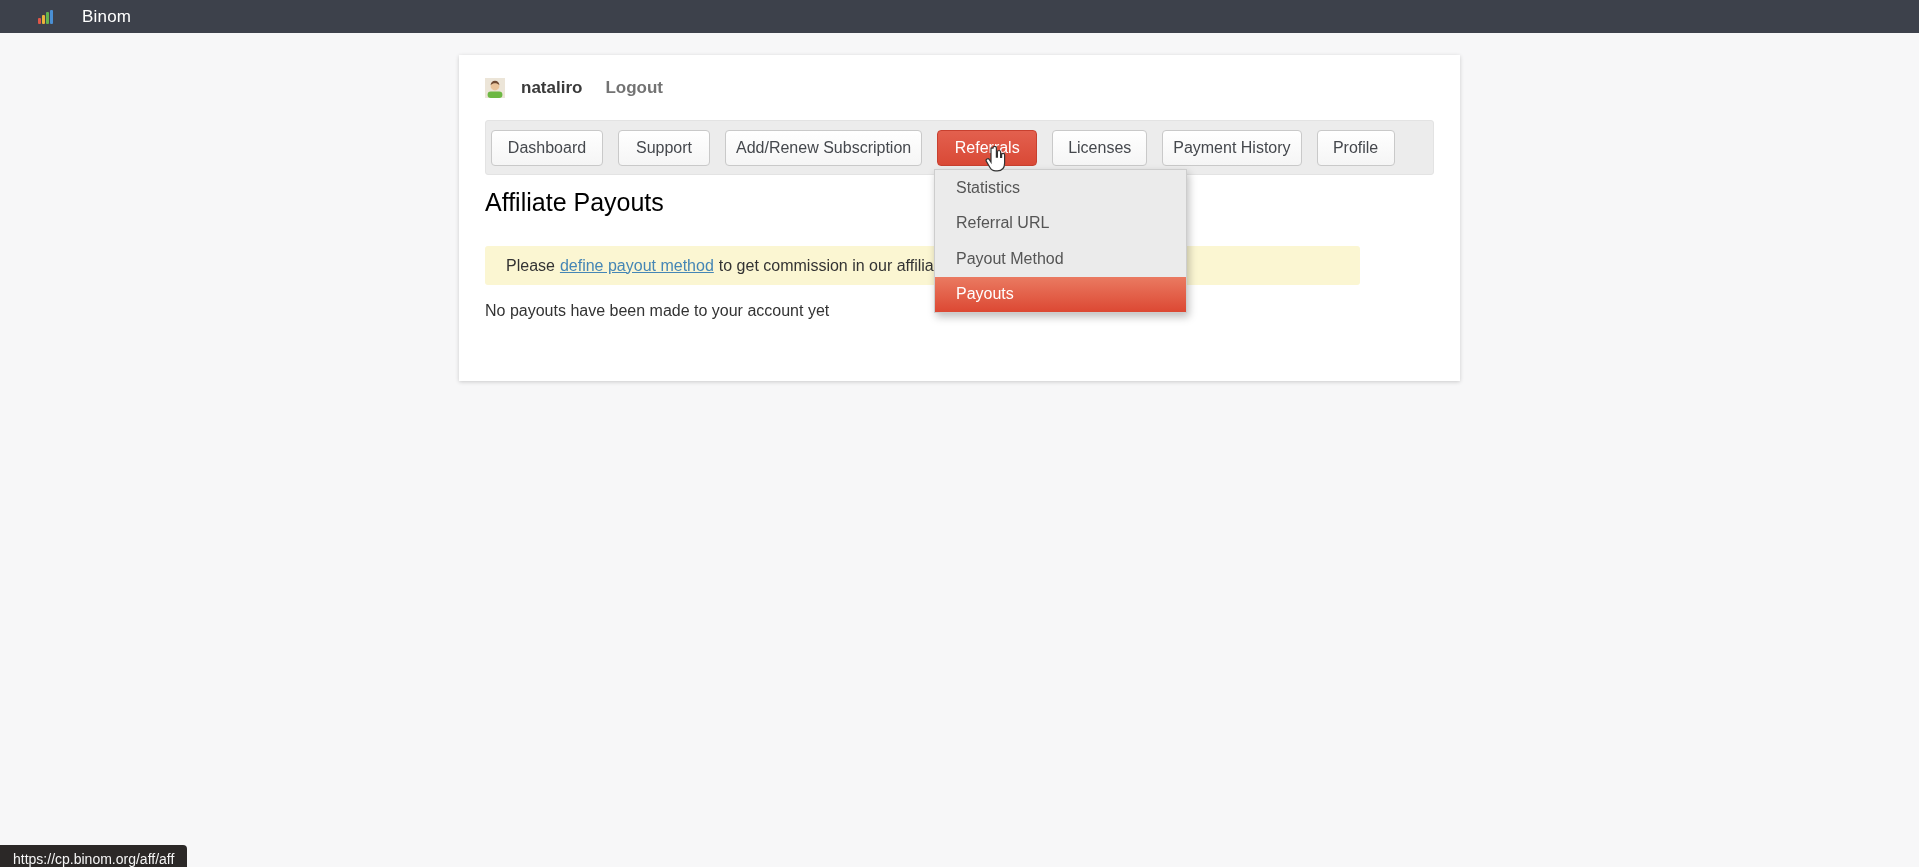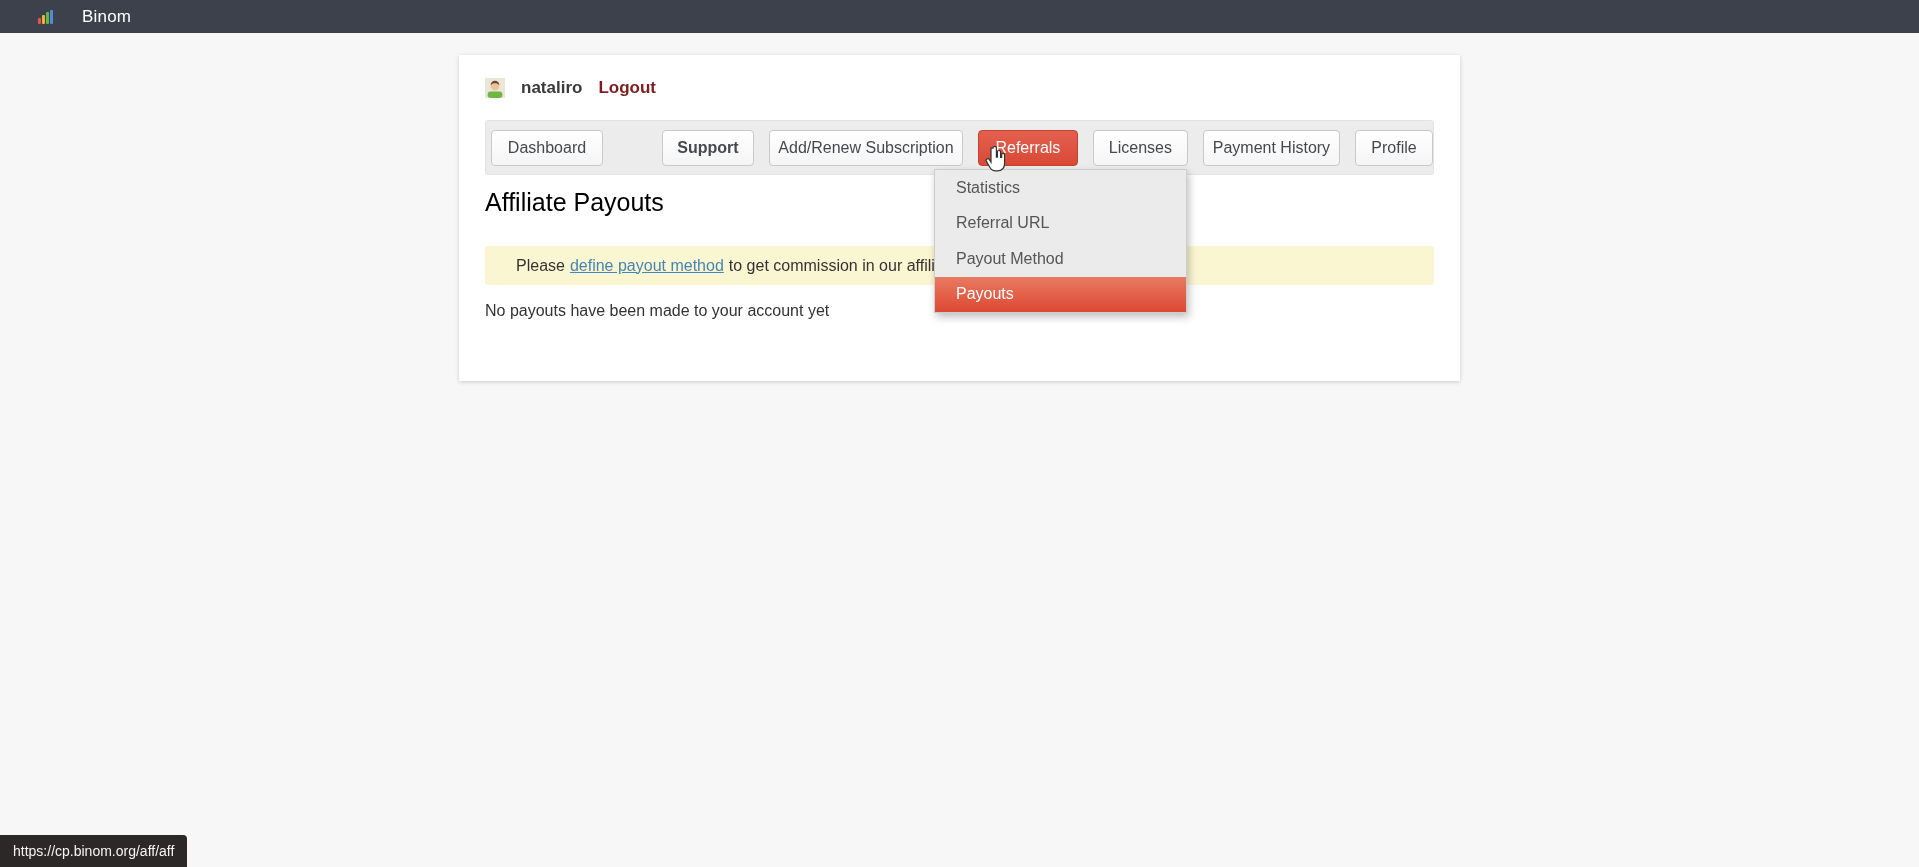--- a/index.html
+++ b/index.html
@@ -30,54 +30,54 @@
     background:#ffffff; box-shadow:0 1px 4px rgba(0,0,0,.18);
   }
 
   
   .user-row {
     position:absolute; left:26px; top:22px; height:22px;
     display:flex; align-items:center; gap:16px; font-size:17px;
   }
   .avatar { width:20px; height:20px; display:block; }
   .user-name { font-weight:bold; color:#3a3a3a; }
-  .logout-link { font-weight:bold; color:#7f1d1d; text-decoration:none; cursor:pointer; }
+  .logout-link { font-weight:bold; color:#737373; text-decoration:none; cursor:pointer;margin-left:7px; }
 
   
   .navstrip {
     position:absolute; left:26px; top:65px; width:949px; height:55px;
     background:#ececec; border:1px solid #e3e3e3; border-radius:3px;
     display:flex; align-items:center; padding-left:5px; gap:15px;
   }
   .nav-btn {
     height:36px; border:1px solid #c9c9c9; border-radius:4px;
     background:linear-gradient(#ffffff,#f5f5f5);
     color:#45484d; font-size:16px; font-family:inherit;
     display:flex; align-items:center; justify-content:center;
     padding:4px 10px; cursor:pointer; white-space:nowrap;
   }
-  .nav-btn.bold { font-weight:bold;margin-left:44px; }
+  .nav-btn.bold { font-weight:normal; }
   .nav-btn.active {
     background:linear-gradient(#e3604e,#d94936);
     border-color:#c8402f; color:#ffffff;
   }
   .w-dashboard{min-width:112px} .w-support{min-width:92px}
   .w-addrenew{min-width:193px}  .w-referrals{min-width:100px}
   .w-licenses{min-width:95px}   .w-payment{min-width:128px}
   .w-profile{min-width:78px}
 
   
   .page-title {
     position:absolute; left:26px; top:133px;
     font-size:25px; font-weight:normal; color:#000000;
   }
   .notice {
-    position:absolute; left:26px; top:191px; width:949px; height:39px;
+    position:absolute; left:26px; top:191px; width:875px; height:39px;
     background:#fbf6d2; border-radius:3px;
-    display:flex; align-items:center; padding-left:31px;
+    display:flex; align-items:center; padding-left:21px;
     font-size:16px; color:#333;
   }
   .notice a {
     color:#4586b5; text-decoration:underline; cursor:pointer;
     margin:0 5px;
   }
   .empty-text {
     position:absolute; left:26px; top:247px; font-size:16px; color:#333;
   }
 
@@ -94,23 +94,23 @@
   .dd-item.active {
     background:linear-gradient(#ea7a61,#dc4833); color:#ffffff;
   }
   .dd-item.sep { border-top:1px solid #dcdcdc; }
 
   
   .cursor { position:absolute; left:983px; top:146px; z-index:9; }
 
   
   .status-tooltip {
-    position:absolute; left:0; bottom:0; height:32px; z-index:10;
+    position:absolute; left:0; bottom:0; height:22px; z-index:10;
     background:#2b2827; color:#f5f5f5; font-size:14px;
-    display:flex; align-items:center; padding:0 13px;
+    display:flex; align-items:flex-end; padding:0 13px;
     border-top-right-radius:4px;
   }
 </style>
 </head>
 <body>
 
 <div class="topbar">
   <div class="logo">
     <span class="logo-bars">
         <i></i>

